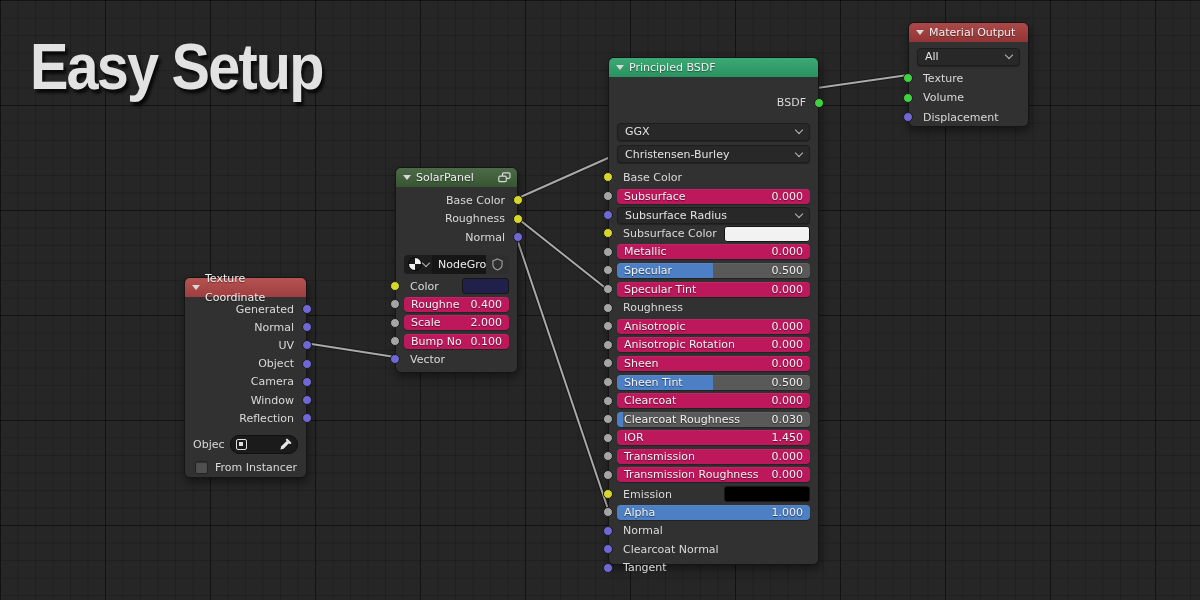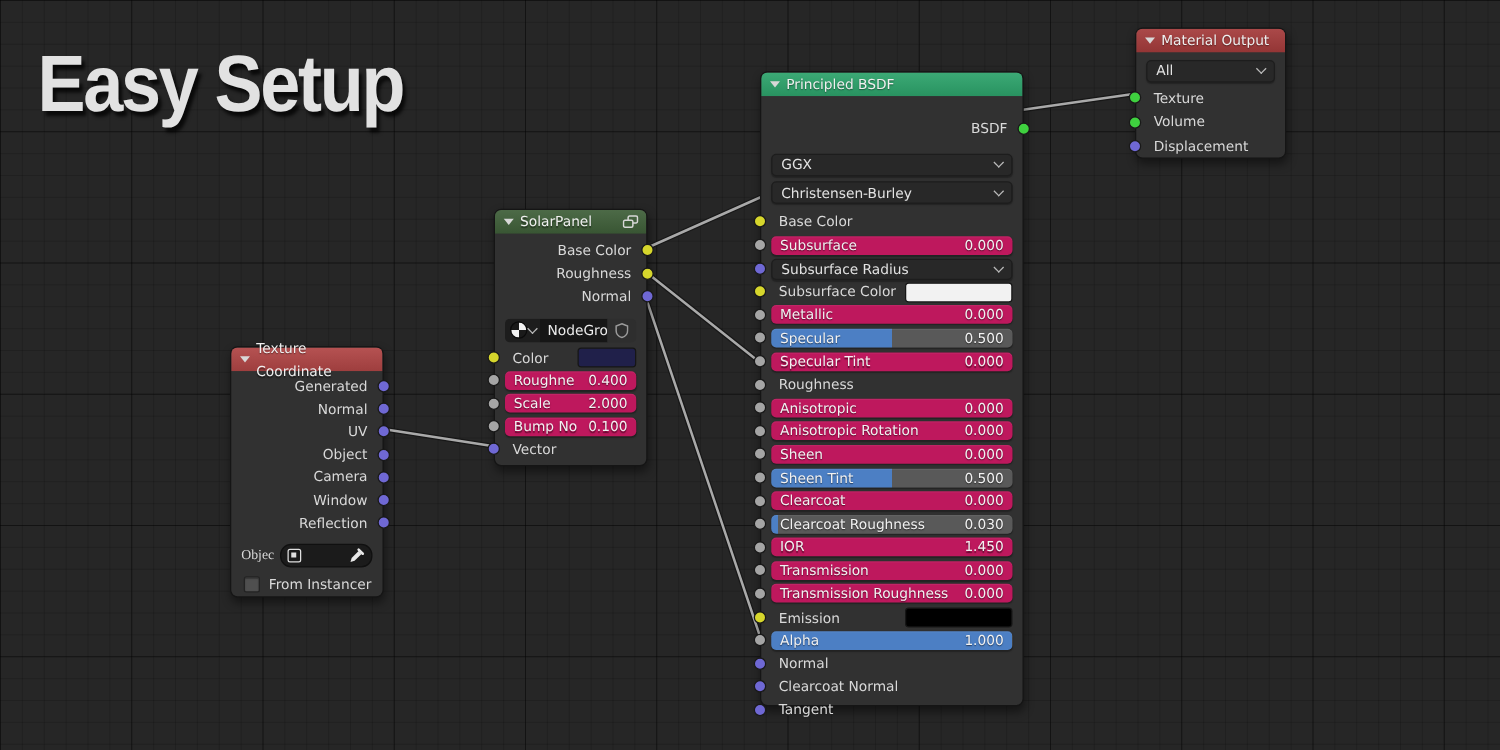--- a/index.html
+++ b/index.html
@@ -62,21 +62,21 @@
   .swrow{display:flex;justify-content:space-between;align-items:center;padding-left:6px;}
   .swatch{width:45%;height:14px;border-radius:3px;border:1px solid #161616;}
   
   .selrow{display:flex;height:19px;margin:8px 8px 3px 8px;border-radius:4px;overflow:hidden;}
   .sel-btn{width:28px;background:#1d1d1d;display:flex;align-items:center;justify-content:center;gap:1px;}
   .ball{width:12px;height:12px;border-radius:50%;border:1px solid #0a0a0a;
     background:conic-gradient(#f2f2f2 0 90deg,#1a1a1a 90deg 180deg,#f2f2f2 180deg 270deg,#1a1a1a 270deg);}
   .sel-name{flex:1;background:#161616;color:#ececec;line-height:19px;padding-left:6px;white-space:nowrap;overflow:hidden;}
   .sel-shield{width:23px;background:#2e2e2e;display:flex;align-items:center;justify-content:center;}
   
-  .objrow{display:flex;align-items:center;margin:8px 8px 0 8px;height:18px;gap:5px;font-family:Liberation Serif, serif;}
+  .objrow{display:flex;align-items:center;margin:8px 8px 0 8px;height:18px;gap:5px;}
   .objfield{flex:1;height:17px;background:#1b1b1b;border:1px solid #101010;border-radius:9px;
     display:flex;align-items:center;padding:0 5px;gap:4px;}
   .obj-ico{width:9px;height:9px;border:1px solid #e0e0e0;border-radius:2px;position:relative;flex:0 0 auto;}
   .obj-ico::after{content:"";position:absolute;left:2px;top:2px;width:4px;height:4px;background:#e0e0e0;}
   .spacer{flex:1;}
   .checkrow{display:flex;align-items:flex-end;gap:7px;margin:7px 8px 8px 10px;height:14px;}
   .checkbox{width:11px;height:11px;background:#4f4f4f;border:1px solid #232323;border-radius:2px;
     box-shadow:inset 0 1px 1px rgba(0,0,0,.4);}
   .ghead-icon svg, .sel-shield svg, .objfield svg{display:block;}
 </style>

